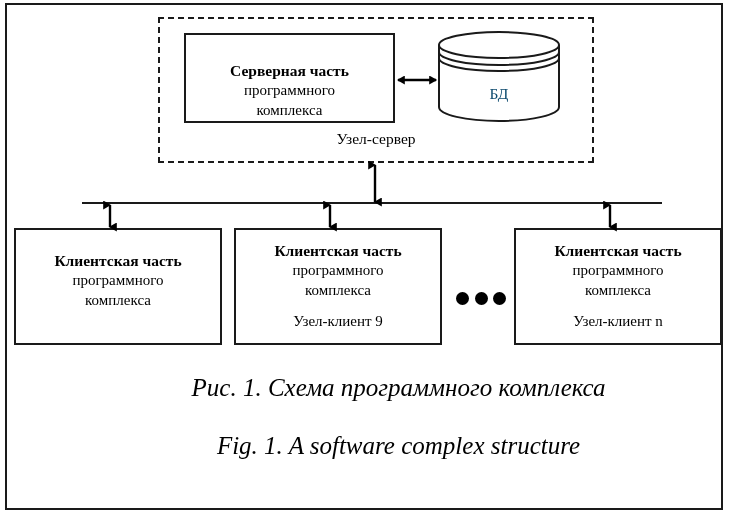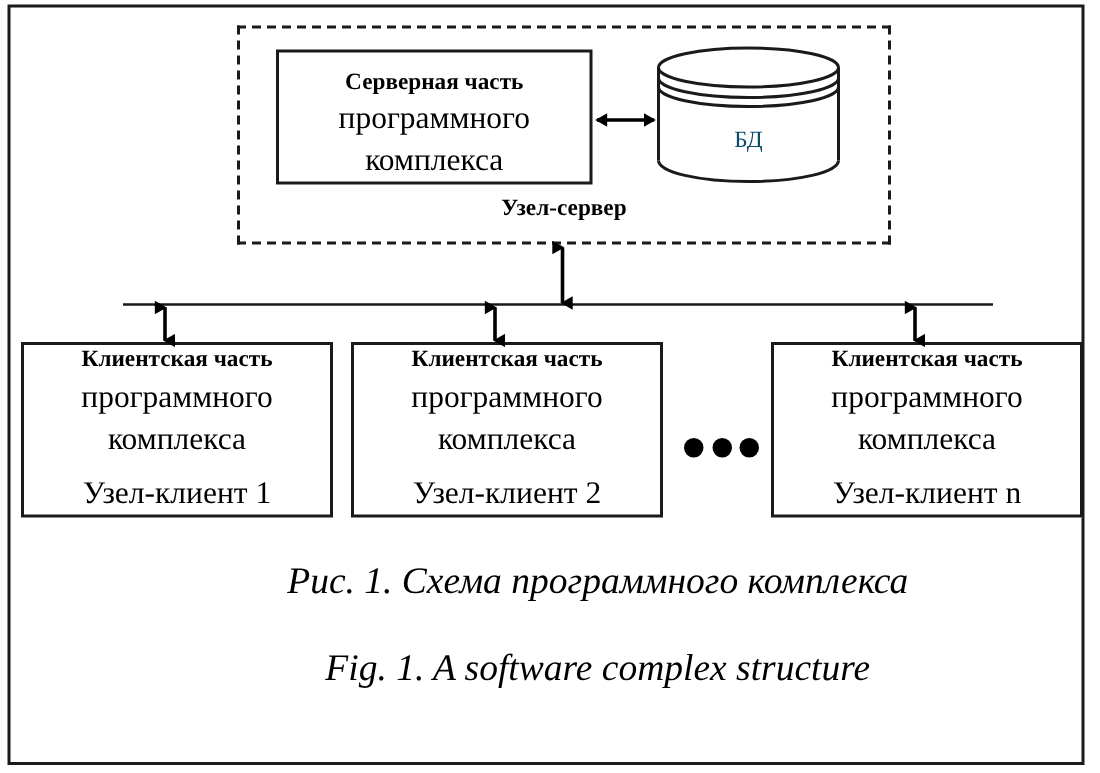--- a/index.html
+++ b/index.html
@@ -48,36 +48,35 @@
     top: 33px;
     width: 211px;
     height: 90px;
     display: flex;
     flex-direction: column;
     align-items: center;
     justify-content: flex-end;
   }
   .box-line {
     text-align: center;
-    font-size: 21px;
+    font-size: 15px;
     line-height: 1.33;
     color: #000000;
     white-space: nowrap;
   }
   .box-line.bold {
     font-weight: bold;
     font-size: 15.5px;
   }
   .node-label {
     position: absolute;
     text-align: center;
     font-size: 15.5px;
     color: #000000;
     white-space: nowrap;
-    font-weight: bold;
   }
   #server-node-label {
     left: 158px;
     top: 130px;
     width: 436px;
   }
   
   #db-cylinder {
     position: absolute;
     left: 437px;
@@ -176,29 +175,28 @@
     <path d="M2,22 A60,13 0 0 0 122,22" fill="none" stroke="#1a1a1a" stroke-width="2"></path>
     <path d="M2,28 A60,13 0 0 0 122,28" fill="none" stroke="#1a1a1a" stroke-width="2"></path>
   </svg>
   <div id="db-label">БД</div>
 
   <div id="client-box-1" class="solid-box client-box">
     <div class="box-line bold">Клиентская часть</div>
     <div class="box-line">программного</div>
     <div class="box-line">комплекса</div>
     <div class="gap"></div>
-    <div class="box-line">Узел-клиент 1</div>
   </div>
 
   <div id="client-box-2" class="solid-box client-box">
     <div class="box-line bold">Клиентская часть</div>
     <div class="box-line">программного</div>
     <div class="box-line">комплекса</div>
     <div class="gap"></div>
-    <div class="box-line">Узел-клиент 2</div>
+    <div class="box-line">Узел-клиент 9</div>
   </div>
 
   <div id="client-box-3" class="solid-box client-box">
     <div class="box-line bold">Клиентская часть</div>
     <div class="box-line">программного</div>
     <div class="box-line">комплекса</div>
     <div class="gap"></div>
     <div class="box-line">Узел-клиент n</div>
   </div>
 

